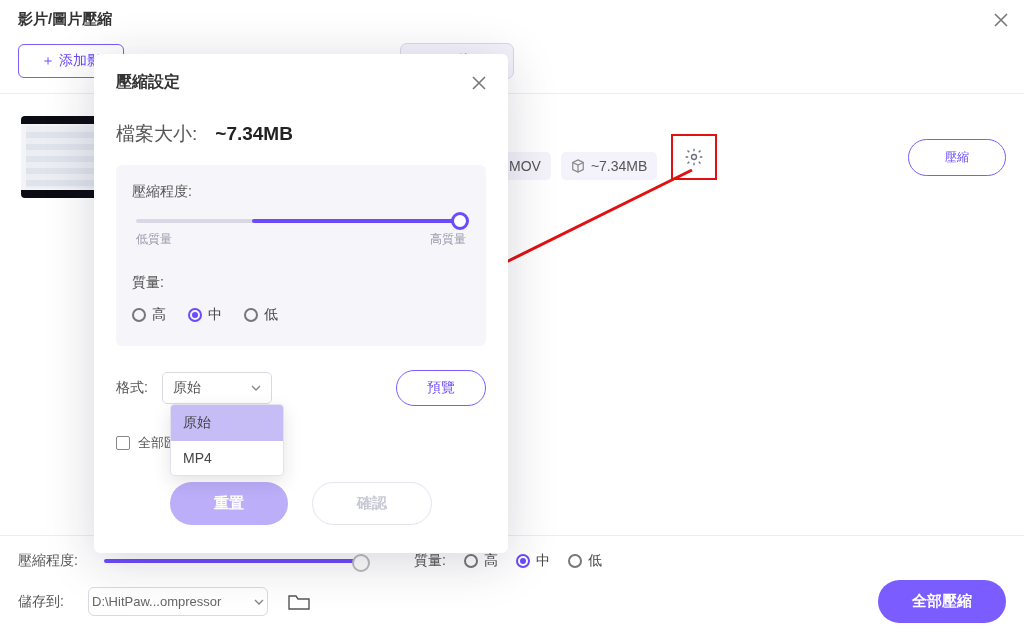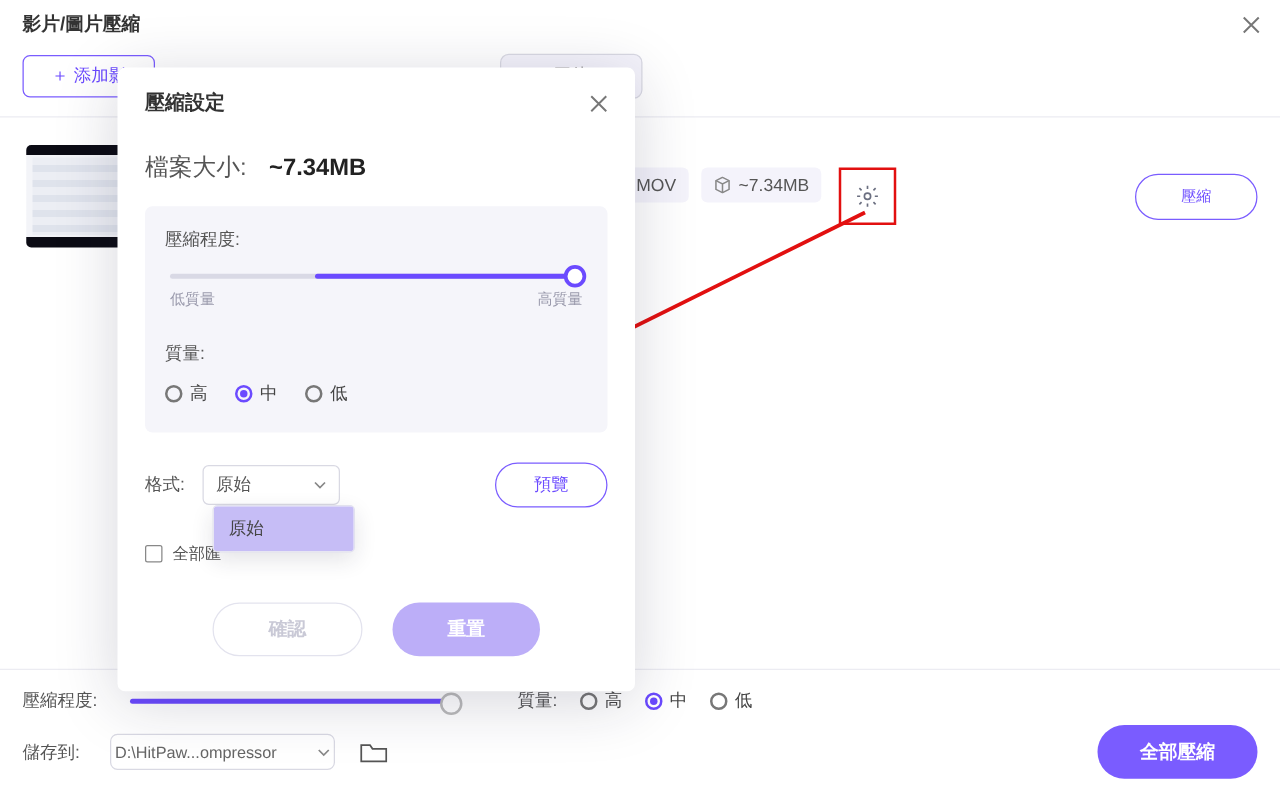--- a/index.html
+++ b/index.html
@@ -12,21 +12,21 @@
   .close-x { width: 14px; height: 14px; cursor: pointer; }
   .toolbar-row { display: flex; align-items: center; padding: 10px 18px 14px 18px; gap: 16px; }
   .add-video-btn { border: 1px solid #7a5cff; color: #6b4aff; border-radius: 6px; padding: 7px 22px; background: #fff; display: inline-flex; align-items: center; gap: 4px; font-size: 14px; }
   .tab-strip { display: flex; margin-left: 260px; }
   .tab { border: 1px solid #d9d9e3; padding: 8px 42px; border-radius: 7px; background: #f4f3fb; color: #444; font-size: 14px; }
 
   .file-list { border-top: 1px solid #ececf2; padding-top: 18px; }
   .file-row { display: flex; align-items: center; padding: 4px 18px 4px 21px; gap: 16px; }
   .thumb { width: 82px; height: 82px; background: linear-gradient(#0b0b14 0 10%, #f3f4f8 10% 90%, #0b0b14 90% 100%); border-radius: 4px; position: relative; }
   .thumb::after { content: ""; position: absolute; top: 12%; left: 6%; right: 6%; bottom: 12%; background: repeating-linear-gradient(#eceef4 0 6px, #dfe3ec 6px 12px); }
-  .file-info { flex: 1; display: flex; align-items: flex-start; gap: 10px; margin-left: 360px; }
+  .file-info { flex: 1; display: flex; align-items: flex-end; gap: 10px; margin-left: 360px; }
   .chip { display: inline-flex; align-items: center; gap: 6px; padding: 6px 10px; background: #f4f3fb; border-radius: 5px; color: #555; font-size: 14px; }
   .chip svg { width: 14px; height: 14px; stroke: #888; fill: none; stroke-width: 1.4; }
   .gear-box { width: 46px; height: 46px; border: 2px solid #e21010; display: flex; align-items: center; justify-content: center; margin-left: 4px; }
   .gear-box svg { width: 20px; height: 20px; stroke: #6b6f80; fill: none; stroke-width: 1.6; }
   .row-compress-btn { border: 1px solid #7a5cff; color: #6b4aff; border-radius: 999px; padding: 9px 36px; background: #fff; margin-left: auto; font-size: 12px; }
 
   .arrow-overlay { position: absolute; left: 460px; top: 142px; width: 240px; height: 150px; pointer-events: none; }
 
   
   .bottom-section { position: absolute; bottom: 0; left: 0; right: 0; border-top: 1px solid #ececf2; padding: 10px 18px 18px 18px; background: #fff; }
@@ -228,26 +228,27 @@
       <div class="format-select">
         <span>原始</span>
         <svg class="chevron" viewBox="0 0 10 10">
             <path d="M1 3l4 4 4-4" stroke="#888" stroke-width="1.4" fill="none"></path>
           </svg>
       </div>
       <button class="preview-btn">預覽</button>
 
       <div class="dropdown-pop">
         <div class="opt hl">原始</div>
+        <div class="opt">MP4</div>
       </div>
     </div>
 
     <div class="apply-all-row">
       <span class="checkbox"></span>
       <span>全部匯</span>
     </div>
 
     <div class="modal-actions">
+      <button class="btn btn-reset">重置</button>
       <button class="btn btn-confirm">確認</button>
-      <button class="btn btn-reset">重置</button>
     </div>
   </div>
 </div>
 
 </body></html>

